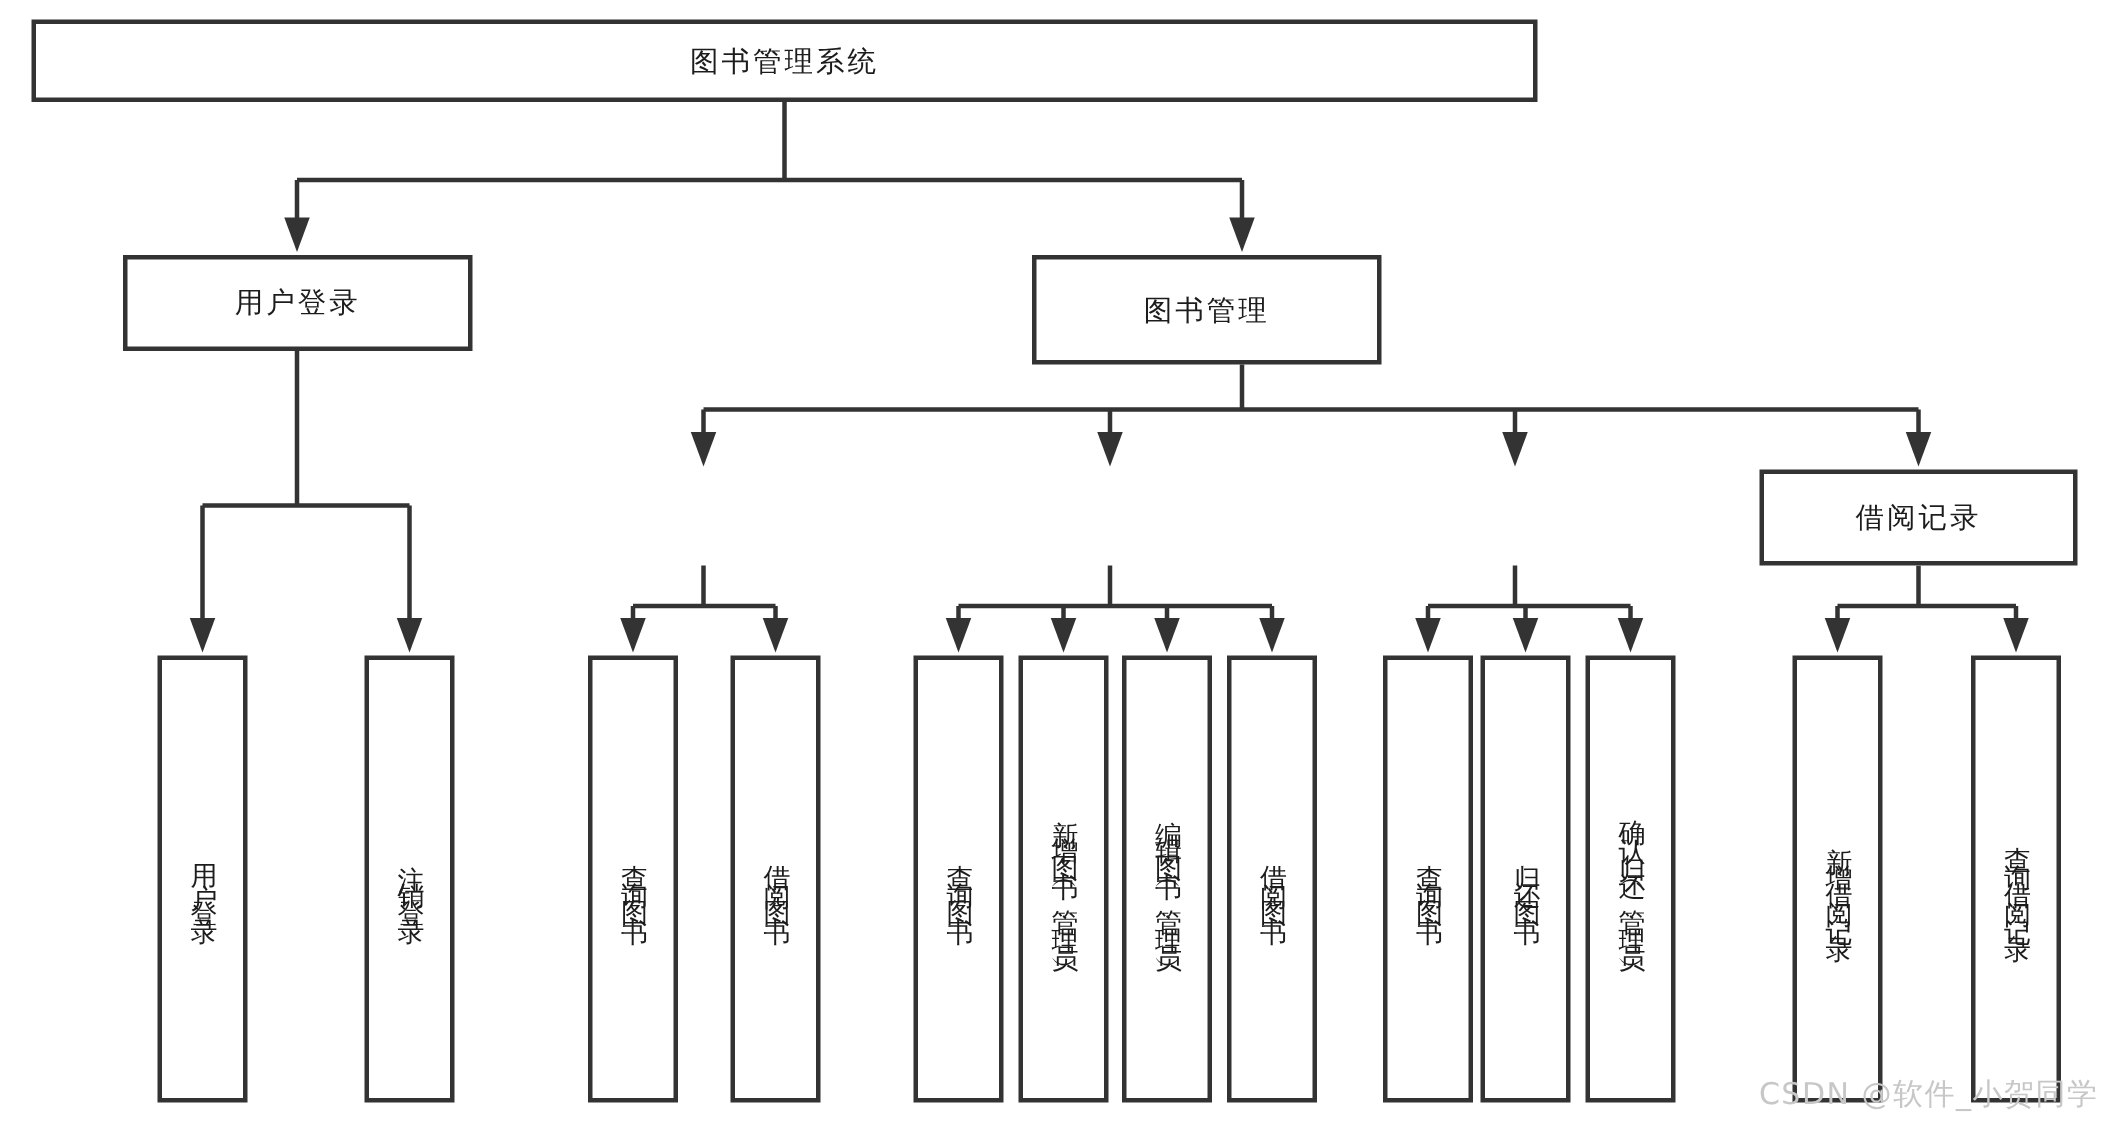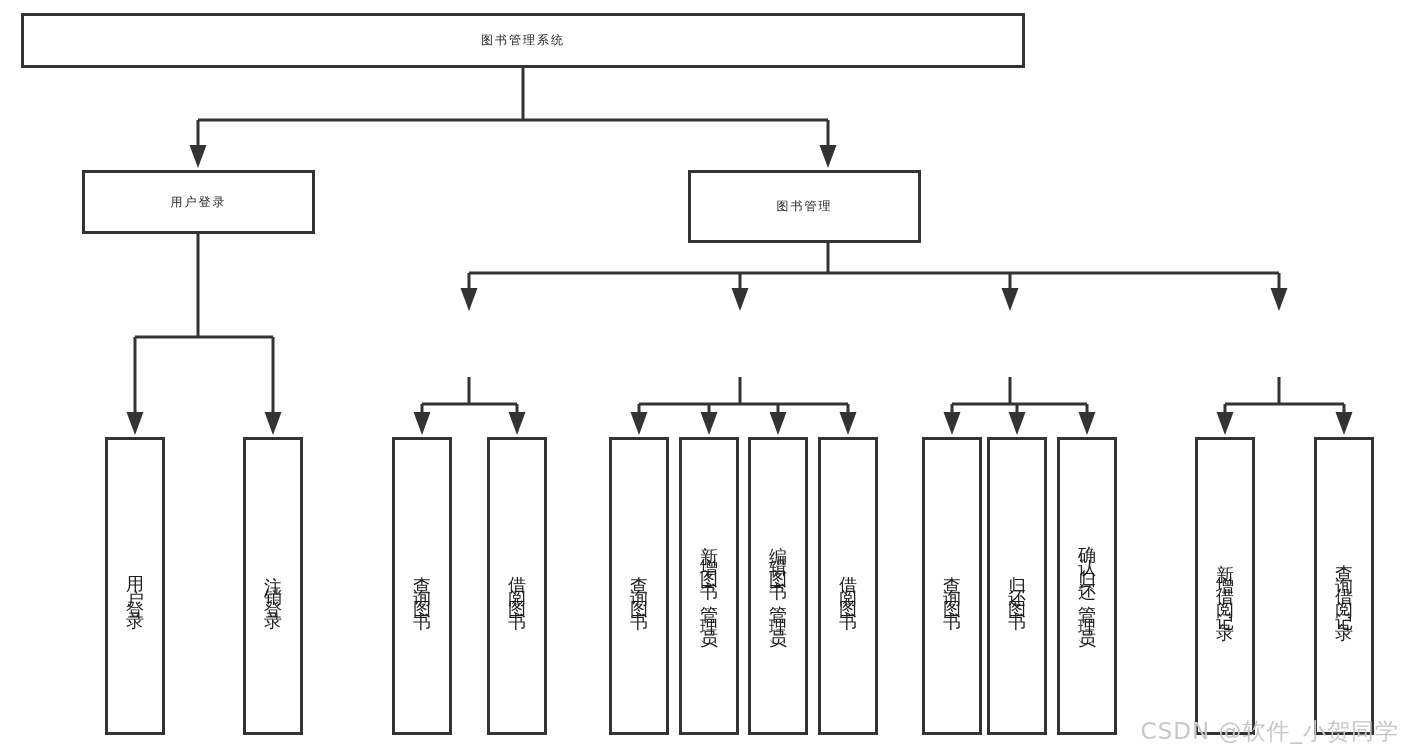--- a/index.html
+++ b/index.html
@@ -26,37 +26,37 @@
     position: absolute;
     box-sizing: border-box;
     background: #ffffff;
     border: 3px solid #333333;
     display: flex;
     align-items: center;
     justify-content: center;
     color: #1c1c1c;
   }
   .box.hlabel span {
-    font-size: 12px;
+    font-size: 19px;
     letter-spacing: 2px;
     white-space: nowrap;
   }
   .box.vlabel span {
     writing-mode: vertical-rl;
     text-orientation: mixed;
     font-size: 18px;
     letter-spacing: 12px;
     line-height: 1;
     white-space: nowrap;
   }
   .watermark {
     position: absolute;
     top: 716px;
     right: 6px;
-    font-size: 23px;
+    font-size: 20px;
     color: #c7c7c7;
     letter-spacing: 1px;
     white-space: nowrap;
     z-index: 5;
   }
 </style>
 </head>
 <body>
 
 <div class="canvas">
@@ -128,20 +128,23 @@
     <span>图书管理系统</span>
   </div>
 
   <div class="box hlabel" style="left:82px; top:170px; width:233px; height:64px;">
     <span>用户登录</span>
   </div>
   <div class="box hlabel" style="left:688px; top:170px; width:233px; height:73px;">
     <span>图书管理</span>
   </div>
 
+  <div class="box hlabel" style="left:1173px; top:313px; width:212px; height:64px;">
+    <span>借阅记录</span>
+  </div>
 
   <div class="box vlabel" style="left:105px; top:437px; width:60px; height:298px;">
     <span>用户登录</span>
   </div>
   <div class="box vlabel" style="left:243px; top:437px; width:60px; height:298px;">
     <span>注销登录</span>
   </div>
 
   <div class="box vlabel" style="left:392px; top:437px; width:60px; height:298px;">
     <span>查询图书</span>

